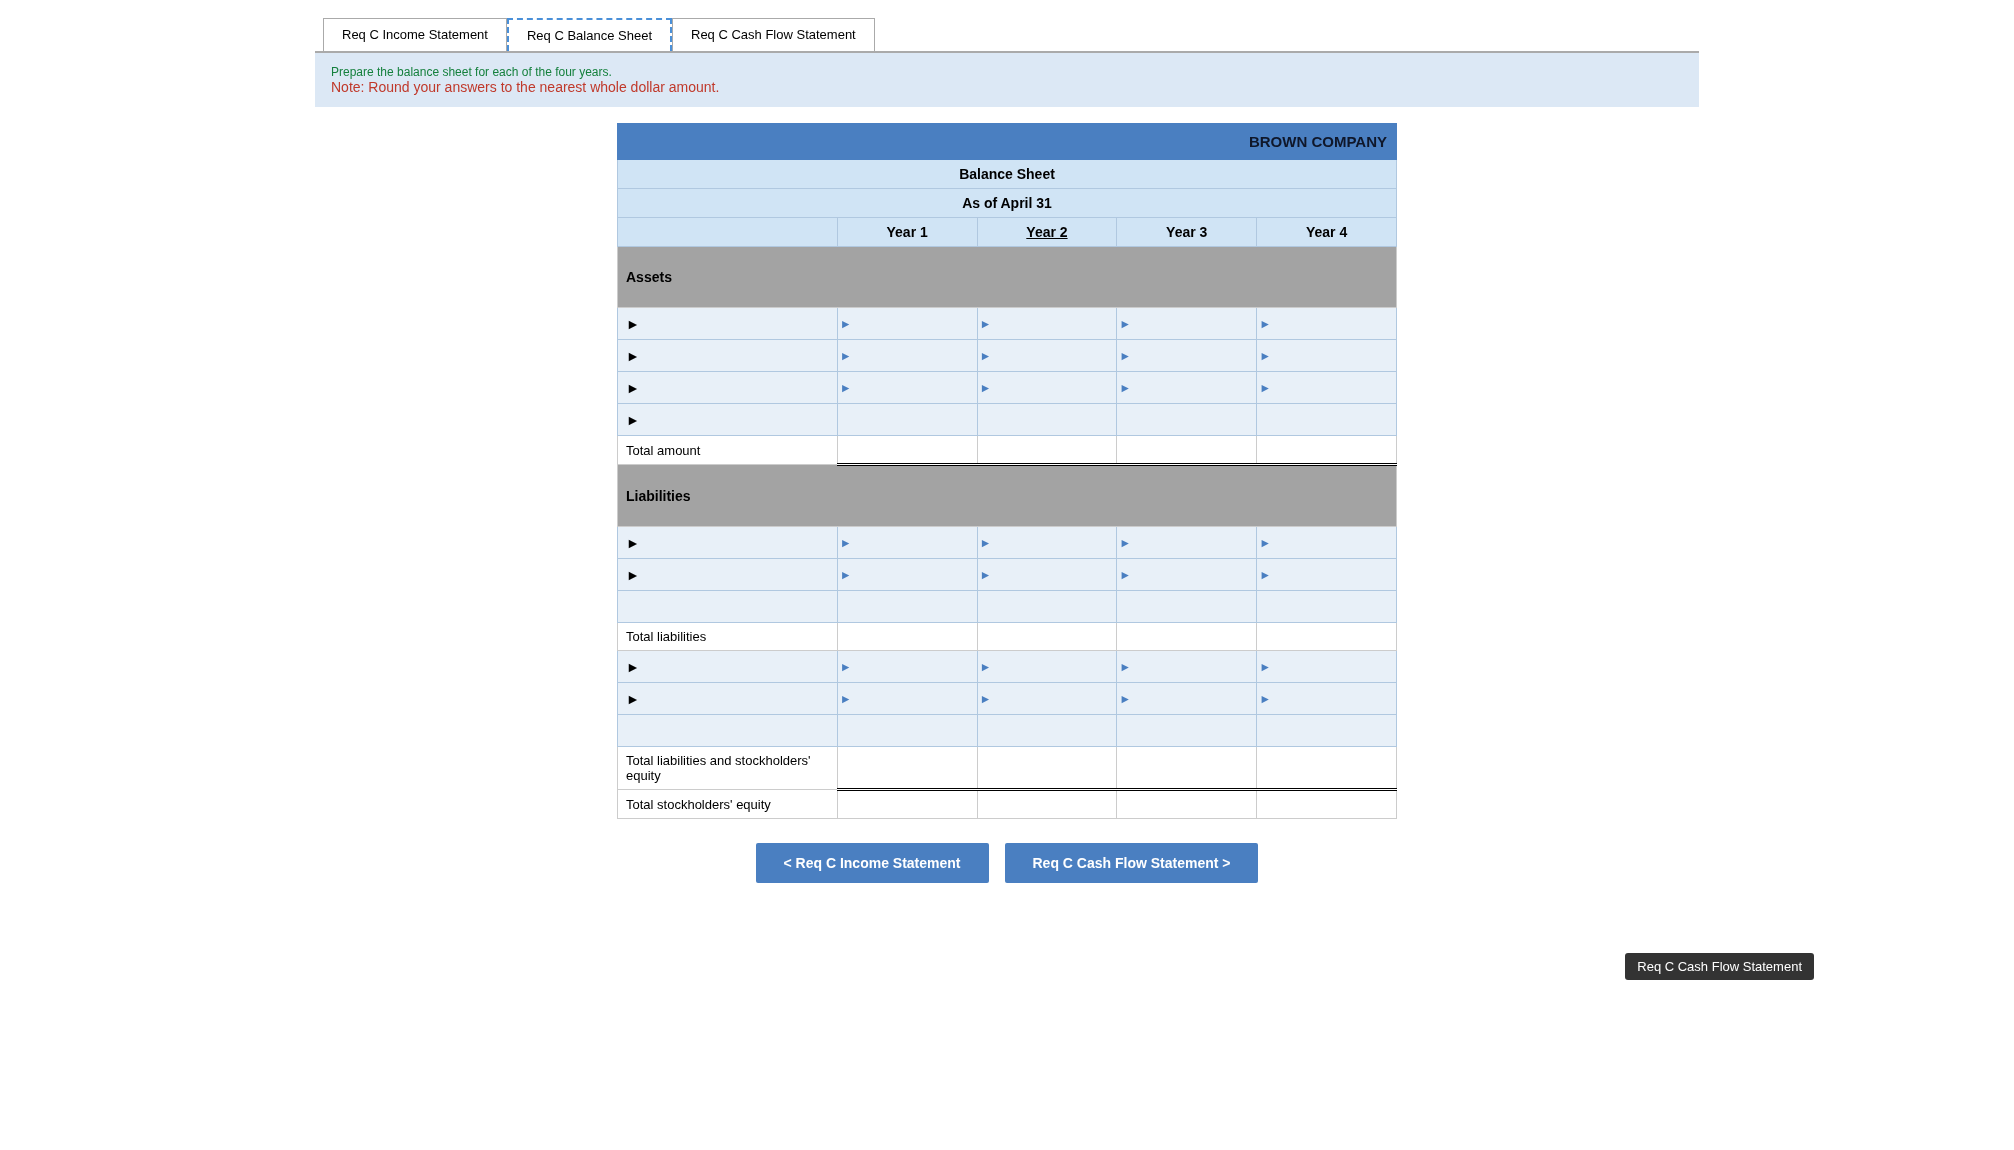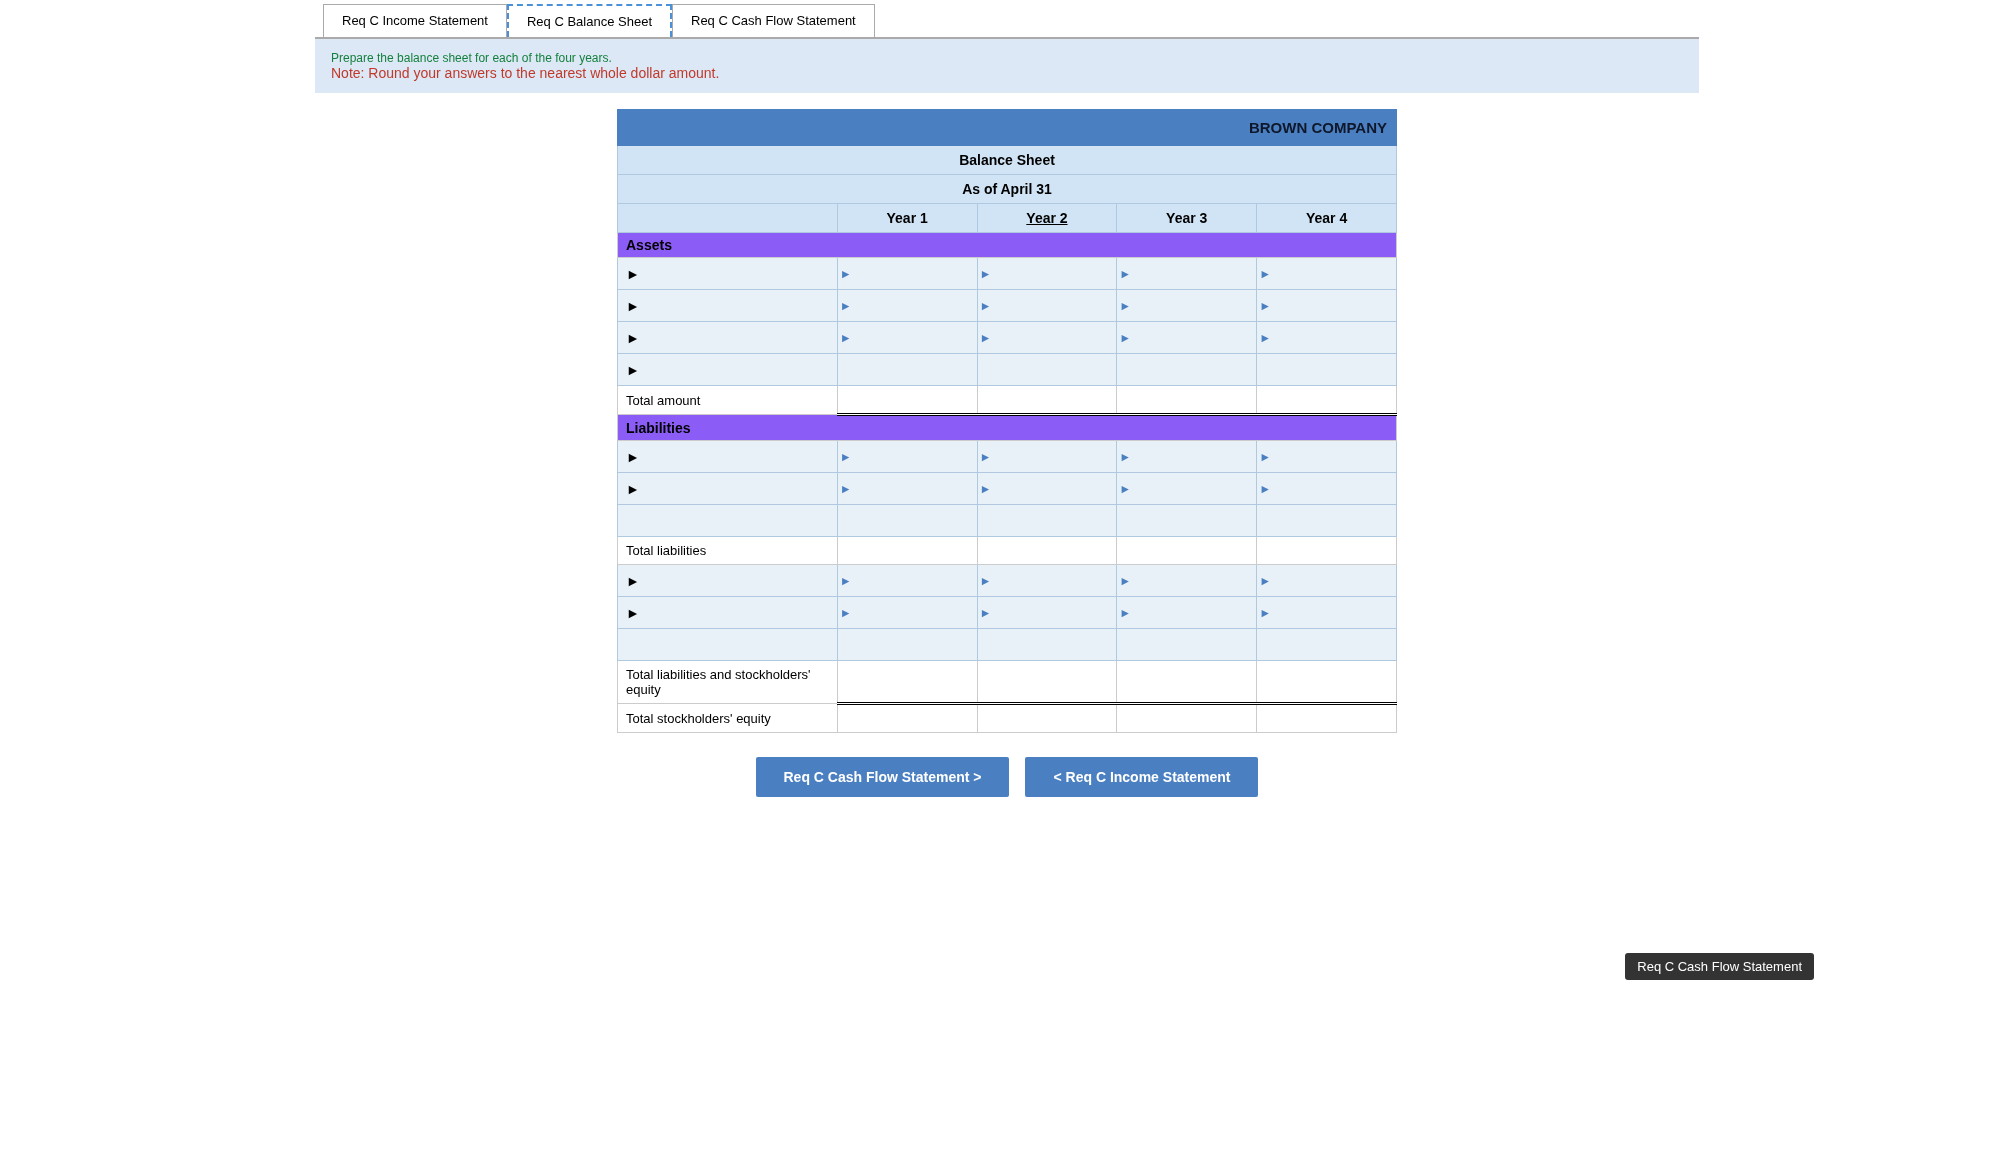--- a/index.html
+++ b/index.html
@@ -96,23 +96,23 @@
       padding: 6px 4px;
       border: 1px solid #b0c8e0;
     }
     .balance-sheet-table .header-years td:first-child {
       background: #d0e4f5;
     }
 
     
     .section-label td {
       font-weight: bold;
-      padding: 4px 8px;
+      padding: 22px 8px;
       border: 1px solid #ccc;
-      background: #8b5cf6;
+      background: #a3a3a3;
     }
 
     
     .input-row td {
       border: 1px solid #b0c8e0;
       padding: 0;
       height: 32px;
     }
     .input-row td.label-cell {
       padding: 4px 8px;
@@ -185,21 +185,21 @@
       padding: 6px 12px;
       font-size: 13px;
       border-radius: 3px;
       white-space: nowrap;
       z-index: 100;
     }
 
     
     .main-wrapper {
       max-width: 1400px;
-      margin: 0 auto;
+      margin: 14px auto;
       padding: 0 8px;
     }
   </style>
 </head>
 <body>
 
 <div class="main-wrapper">
 
   <div class="tab-bar">
     <div class="tab">
@@ -515,18 +515,18 @@
           </td>
           <td class="value-cell">
             <input type="text" style="">
           </td>
         </tr>
       </tbody>
     </table>
   </div>
 
   <div class="nav-buttons">
+    <button class="nav-btn">&lt; Req C Income Statement</button>
     <button class="nav-btn">Req C Cash Flow Statement &gt;</button>
-    <button class="nav-btn">&lt; Req C Income Statement</button>
   </div>
 
   <div class="tooltip">Req C Cash  Flow Statement</div>
 </div>
 
 </body></html>

